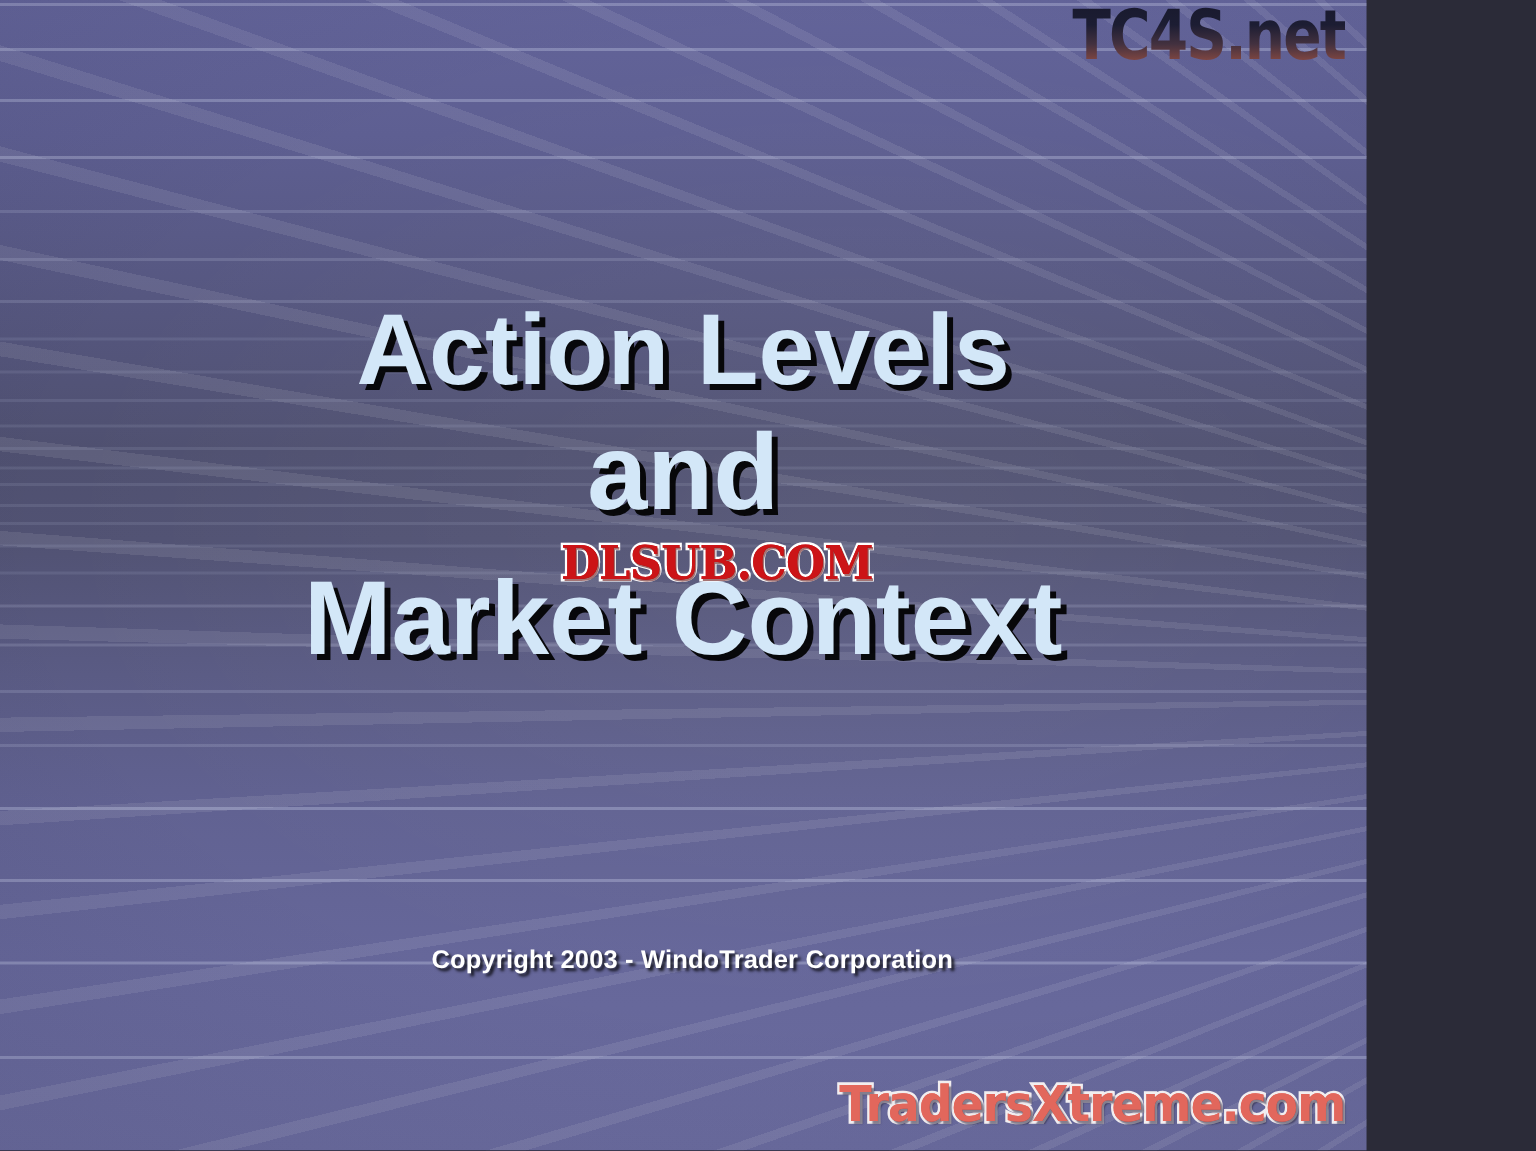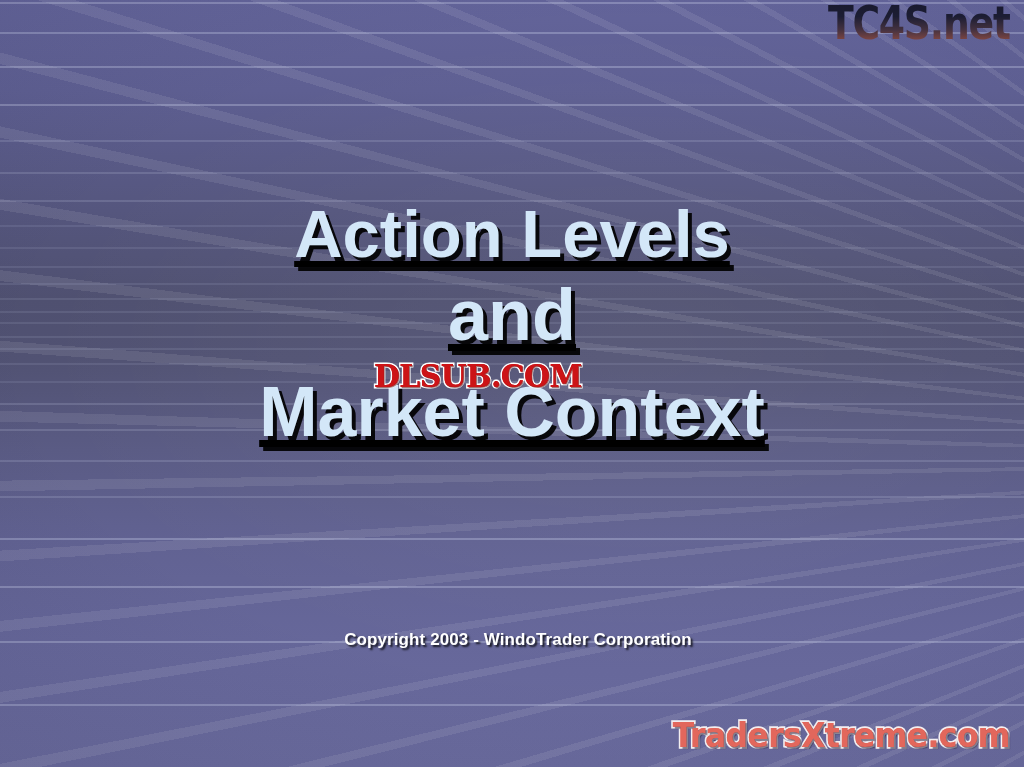--- a/index.html
+++ b/index.html
@@ -6,21 +6,21 @@
     margin: 0;
     padding: 0;
     background: #2b2b38;
   }
   body {
     font-family: "Liberation Sans", sans-serif;
   }
 
   #slide {
     position: relative;
-    width: 1024px;
+    width: 911px;
     height: 767px;
     overflow: hidden;
     
     background:
       linear-gradient(to bottom,
         #63649a 0px,
         #5e5f92 90px,
         #55567e 210px,
         #4f5070 300px,
         #515273 360px,
@@ -87,21 +87,20 @@
   }
 
   
   .title-block {
     position: absolute;
     left: 0;
     right: 0;
     top: 192px;
     text-align: center;
     pointer-events: none;
-    text-decoration: underline;
   }
   .title-line {
     color: #d3e7f8;
     font-weight: bold;
     font-size: 66px;
     line-height: 84px;
     letter-spacing: 0px;
     text-shadow: 4px 4px 0 rgba(0,0,0,0.92);
     white-space: nowrap;
   }

